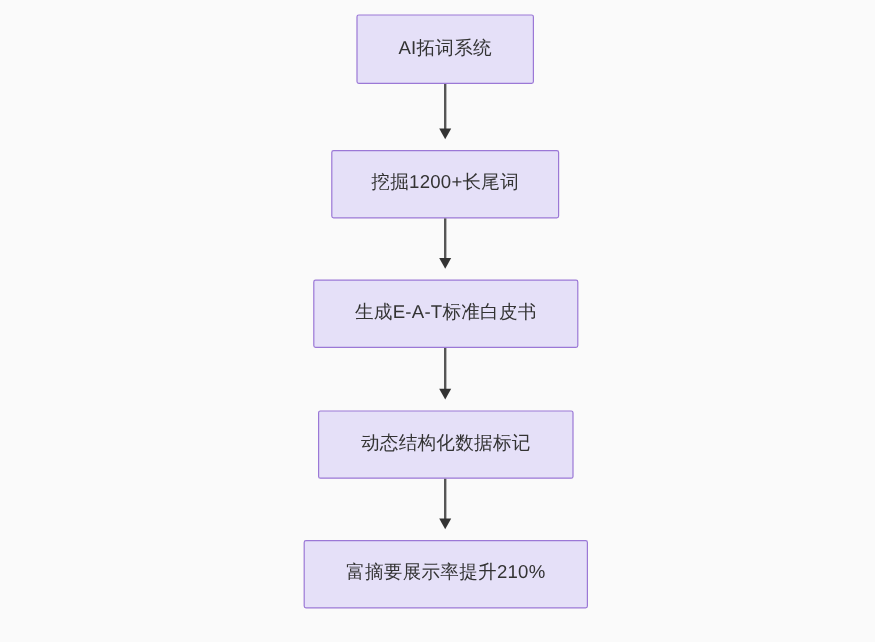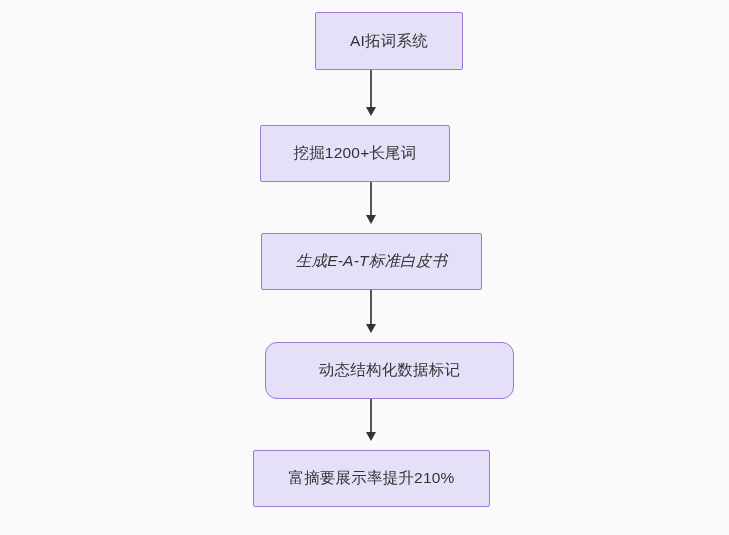--- a/index.html
+++ b/index.html
@@ -51,48 +51,48 @@
     border-left: 5px solid transparent;
     border-right: 5px solid transparent;
     border-top: 9px solid #333333;
   }
 </style>
 </head>
 <body style="background: rgb(250, 250, 250);">
 
 <div id="flowchart">
 
-  <div class="node" style="left: 297px; top: 12px; width: 148px; height: 58px; background: rgb(229, 224, 248); border-color: rgb(155, 120, 214); color: rgb(51, 51, 51); margin-left: 18px;">
+  <div class="node" style="left: 297px; top: 12px; width: 148px; height: 58px; background: rgb(229, 224, 248); border-color: rgb(155, 120, 214); color: rgb(51, 51, 51);">
     <span>AI拓词系统</span>
   </div>
 
   <div class="edge" style="left: 370px; top: 70px; width: 2px; height: 46px;">
     <div class="edge-line" style="height: 38px; background: rgb(86, 86, 86);"></div>
     <div class="edge-head" style="top: 37px;"></div>
   </div>
 
-  <div class="node" style="left: 260px; top: 125px; width: 190px; height: 57px; background: rgb(229, 224, 248); border-color: rgb(155, 120, 214); color: rgb(51, 51, 51);">
+  <div class="node" style="left: 276px; top: 125px; width: 190px; height: 57px; background: rgb(229, 224, 248); border-color: rgb(155, 120, 214); color: rgb(51, 51, 51);">
     <span>挖掘1200+长尾词</span>
   </div>
 
   <div class="edge" style="left: 370px; top: 182px; width: 2px; height: 42px;">
     <div class="edge-line" style="height: 34px; background: rgb(86, 86, 86);"></div>
     <div class="edge-head" style="top: 33px;"></div>
   </div>
 
-  <div class="node" style="left: 261px; top: 233px; width: 221px; height: 57px; background: rgb(229, 224, 248); border-color: rgb(155, 120, 214); color: rgb(51, 51, 51); font-style: italic;">
+  <div class="node" style="left: 261px; top: 233px; width: 221px; height: 57px; background: rgb(229, 224, 248); border-color: rgb(155, 120, 214); color: rgb(51, 51, 51);">
     <span>生成E-A-T标准白皮书</span>
   </div>
 
   <div class="edge" style="left: 370px; top: 290px; width: 2px; height: 43px;">
     <div class="edge-line" style="height: 35px; background: rgb(86, 86, 86);"></div>
     <div class="edge-head" style="top: 34px;"></div>
   </div>
 
-  <div class="node" style="left: 265px; top: 342px; width: 249px; height: 57px; background: rgb(229, 224, 248); border-color: rgb(155, 120, 214); color: rgb(51, 51, 51); border-radius: 12px;">
+  <div class="node" style="left: 265px; top: 342px; width: 213px; height: 57px; background: rgb(229, 224, 248); border-color: rgb(155, 120, 214); color: rgb(51, 51, 51);">
     <span>动态结构化数据标记</span>
   </div>
 
   <div class="edge" style="left: 370px; top: 399px; width: 2px; height: 42px;">
     <div class="edge-line" style="height: 34px; background: rgb(86, 86, 86);"></div>
     <div class="edge-head" style="top: 33px;"></div>
   </div>
 
   <div class="node" style="left: 253px; top: 450px; width: 237px; height: 57px; background: rgb(229, 224, 248); border-color: rgb(155, 120, 214); color: rgb(51, 51, 51); text-align: right;">
     <span>富摘要展示率提升210%</span>

